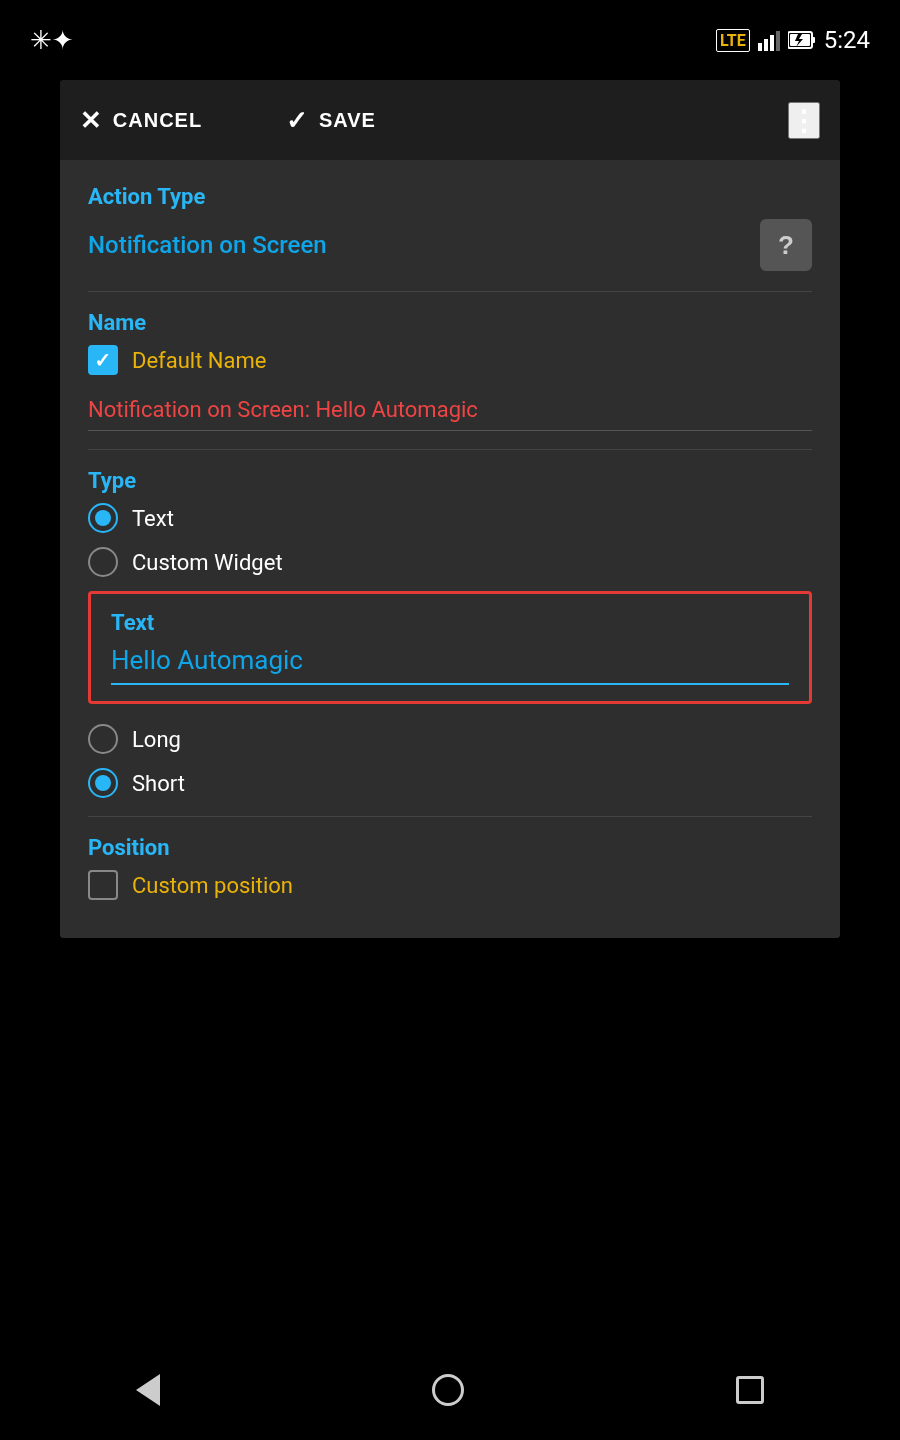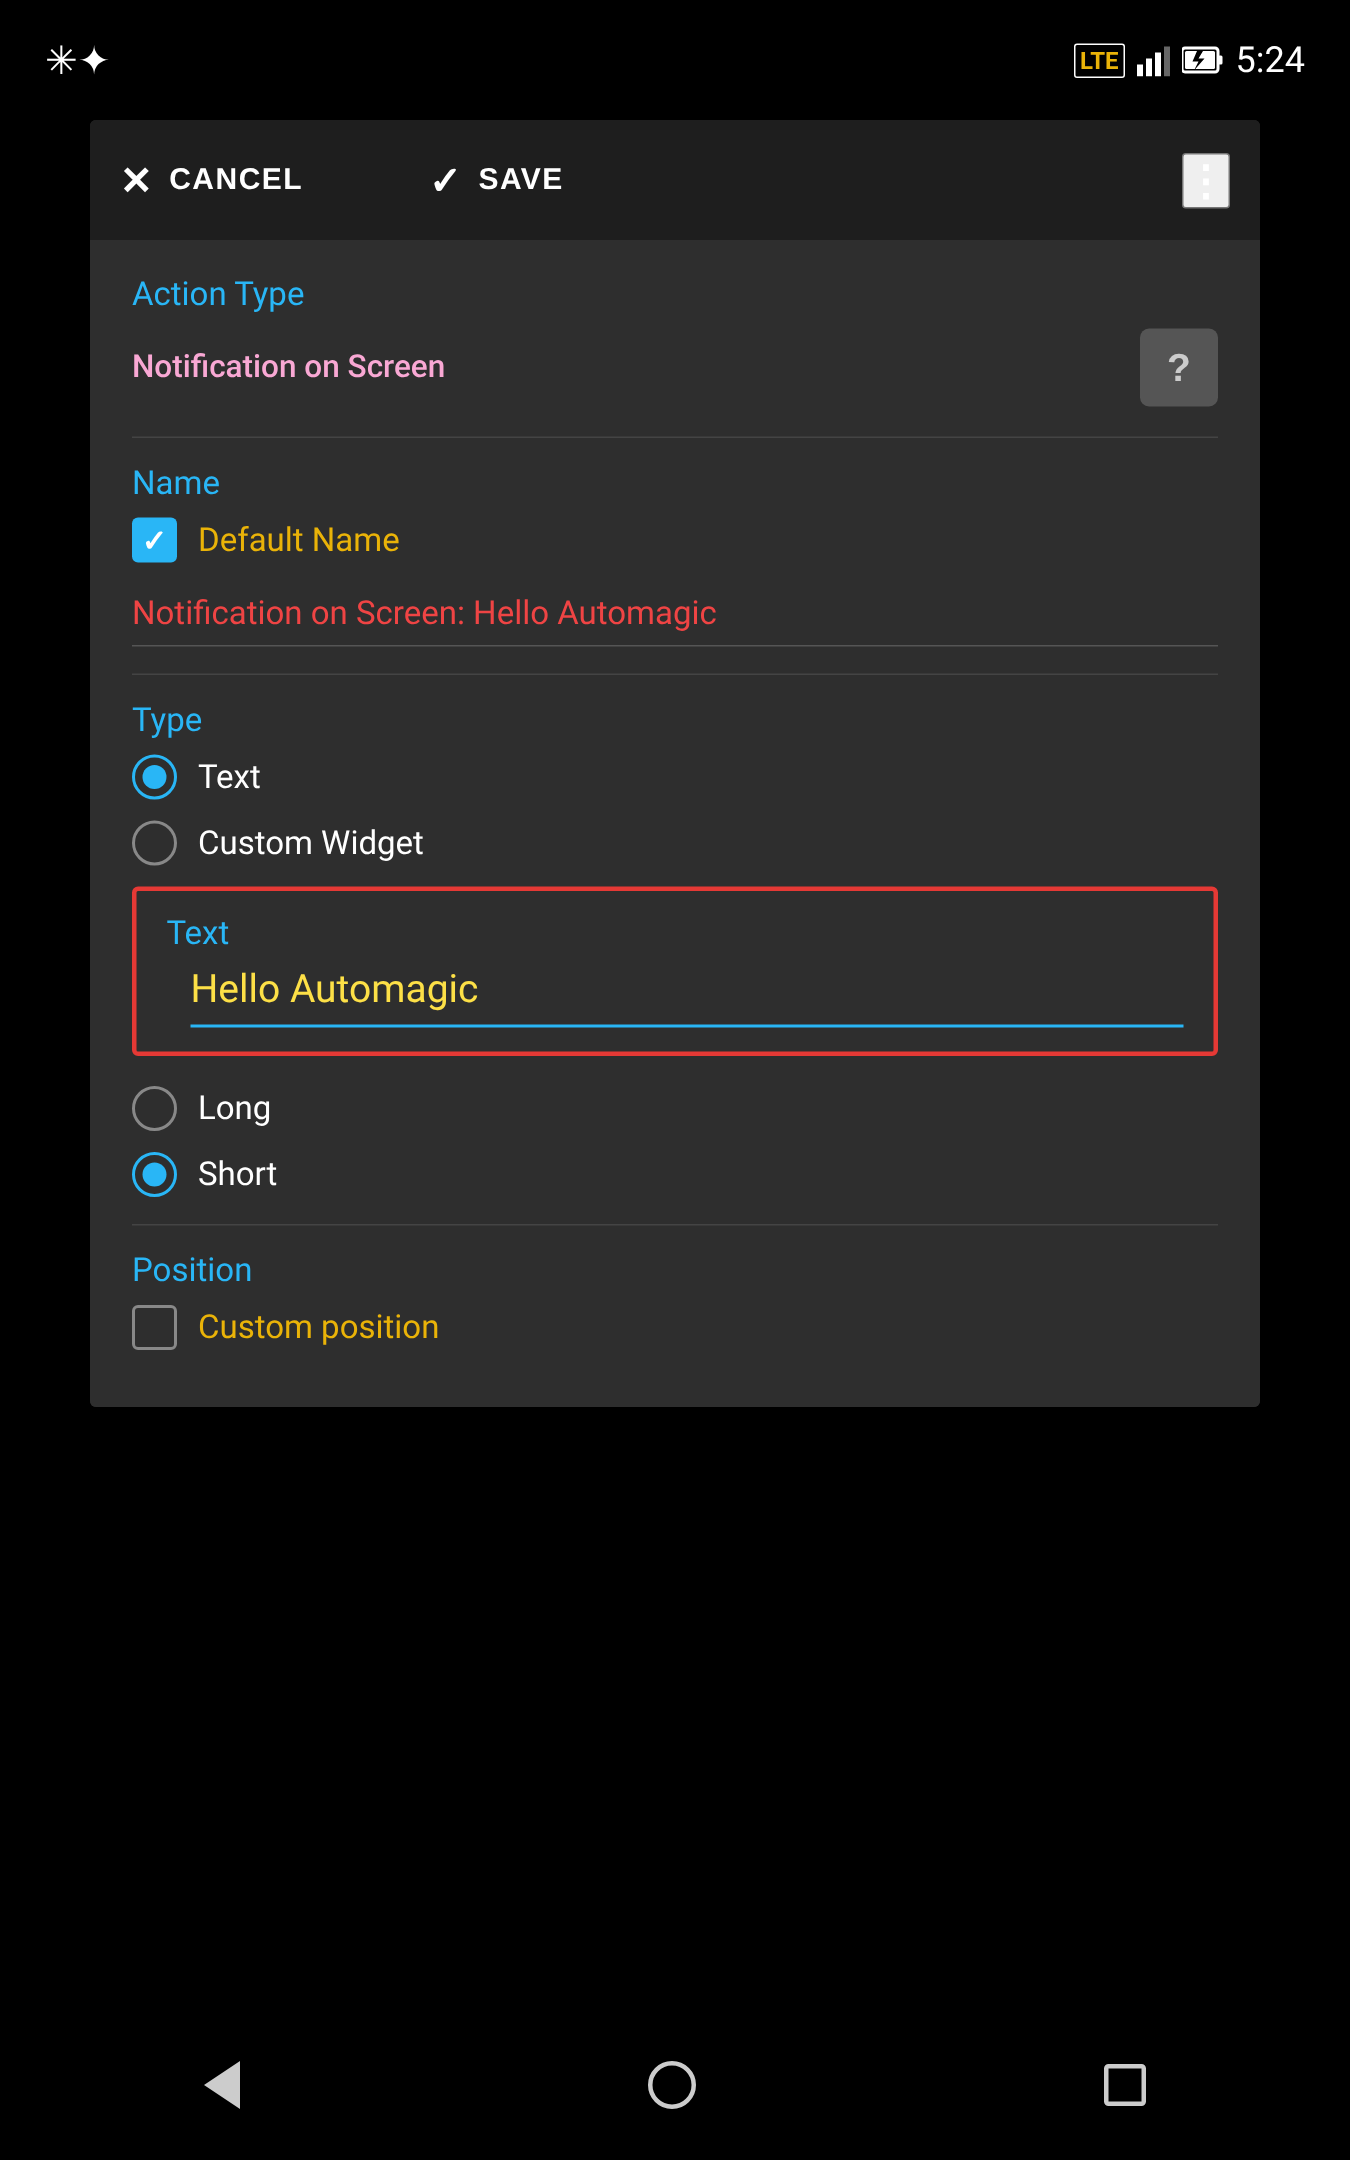--- a/index.html
+++ b/index.html
@@ -96,34 +96,34 @@
     
     .content {
       background: #2e2e2e;
       padding: 24px 28px;
     }
 
     
     .section-label {
       color: #29b6f6;
       font-size: 22px;
-      font-weight: 400;
+      font-weight: 700;
       margin-bottom: 10px;
     }
 
     
     .action-type-row {
       display: flex;
       align-items: center;
       justify-content: space-between;
       margin-bottom: 20px;
     }
     .action-type-text {
-      color: #f9a8d4;
-      font-size: 21px;
+      color: #0ea5e9;
+      font-size: 24px;
       font-weight: 500;
     }
     .help-btn {
       width: 52px;
       height: 52px;
       background: #555;
       border-radius: 6px;
       display: flex;
       align-items: center;
       justify-content: center;
@@ -221,27 +221,26 @@
 
     
     .text-section {
       border: 3px solid #e53935;
       border-radius: 4px;
       padding: 16px 20px;
       margin-bottom: 20px;
       background: #2e2e2e;
     }
     .text-input-value {
-      color: #fde047;
+      color: #0ea5e9;
       font-size: 26px;
       font-weight: 400;
       margin-top: 10px;
       border-bottom: 2px solid #29b6f6;
       padding-bottom: 8px;
-      margin-left: 16px;
     }
 
     
     .bottom-nav {
       width: 900px;
       height: 100px;
       background: #000;
       display: flex;
       align-items: center;
       justify-content: space-around;

